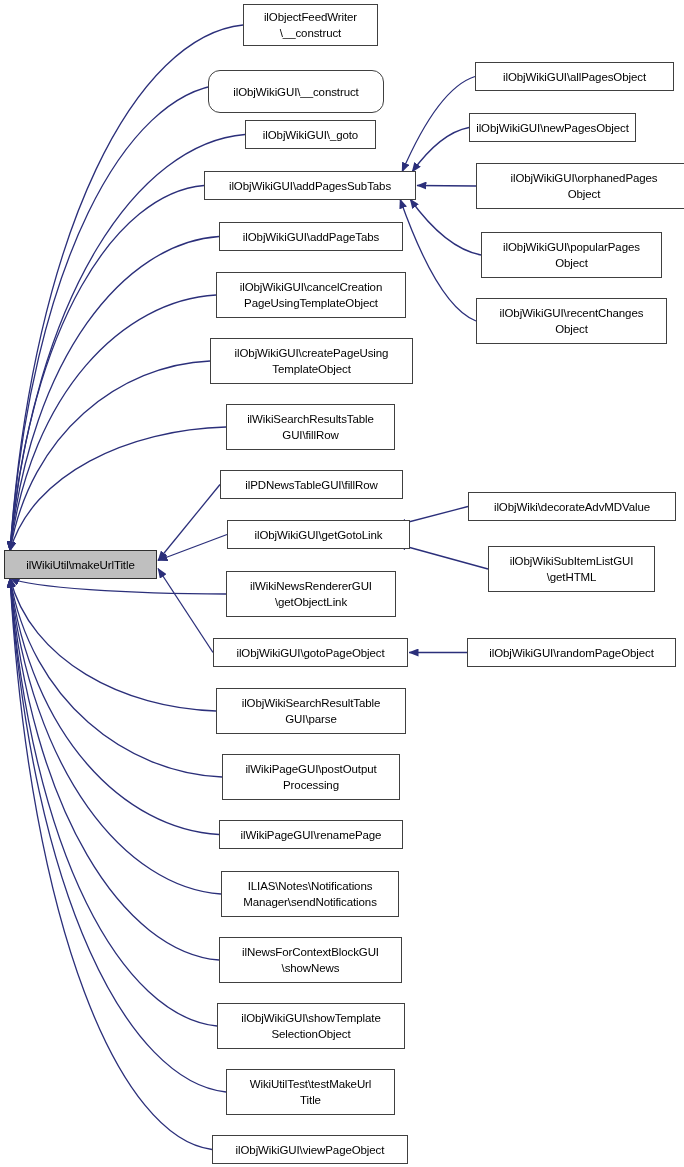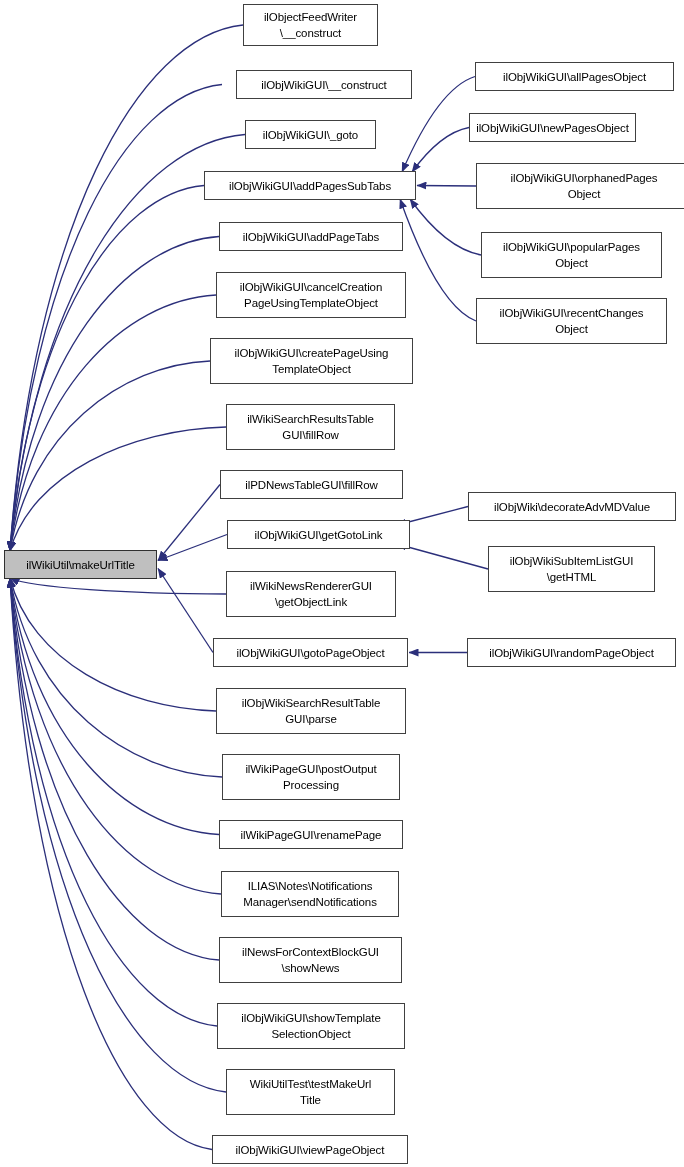--- a/index.html
+++ b/index.html
@@ -85,21 +85,21 @@
         <path d="M481,255 Q445.5,248.28 410,199" marker-end="url(#ah)"></path>
         <path d="M476,321 Q438,306.36 400,199" marker-end="url(#ah)"></path>
         <path d="M468,506.5 L397,525" marker-end="url(#ah)"></path>
         <path d="M488,569 L397,544" marker-end="url(#ah)"></path>
         <path d="M467,652.5 L409,652.5" marker-end="url(#ah)"></path>
       </g>
   </svg>
 <div class="node root" style="left: 4px; top: 550px; width: 153px; height: 29px;"><span class="node-label">ilWikiUtil\makeUrlTitle</span></div>
     <div class="node" style="left: 243px; top: 4px; width: 135px; height: 42px;"><span class="node-label">ilObjectFeedWriter
 \__construct</span></div>
-    <div class="node" style="left: 236px; top: 70px; width: 176px; height: 29px;"><span class="node-label">ilObjWikiGUI\__construct</span></div>
+    <div class="node" style="left: 208px; top: 70px; width: 176px; height: 43px; border-radius: 12px;"><span class="node-label">ilObjWikiGUI\__construct</span></div>
     <div class="node" style="left: 245px; top: 120px; width: 131px; height: 29px;"><span class="node-label">ilObjWikiGUI\_goto</span></div>
     <div class="node" style="left: 204px; top: 171px; width: 212px; height: 29px;"><span class="node-label">ilObjWikiGUI\addPagesSubTabs</span></div>
     <div class="node" style="left: 219px; top: 222px; width: 184px; height: 29px;"><span class="node-label">ilObjWikiGUI\addPageTabs</span></div>
     <div class="node" style="left: 216px; top: 272px; width: 190px; height: 46px;"><span class="node-label">ilObjWikiGUI\cancelCreation
 PageUsingTemplateObject</span></div>
     <div class="node" style="left: 210px; top: 338px; width: 203px; height: 46px;"><span class="node-label">ilObjWikiGUI\createPageUsing
 TemplateObject</span></div>
     <div class="node" style="left: 226px; top: 404px; width: 169px; height: 46px;"><span class="node-label">ilWikiSearchResultsTable
 GUI\fillRow</span></div>
     <div class="node" style="left: 220px; top: 470px; width: 183px; height: 29px;"><span class="node-label">ilPDNewsTableGUI\fillRow</span></div>

